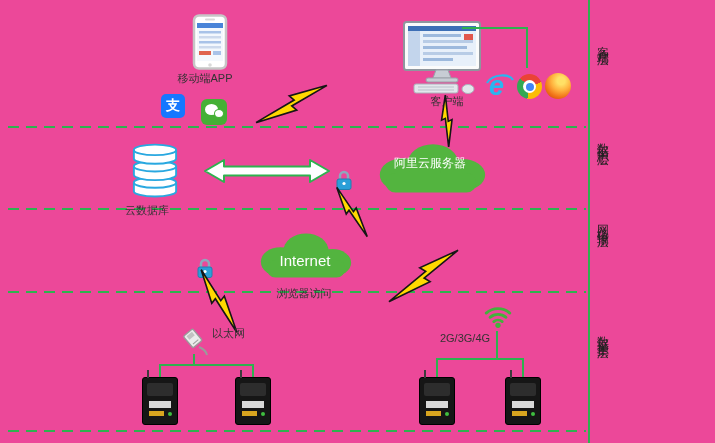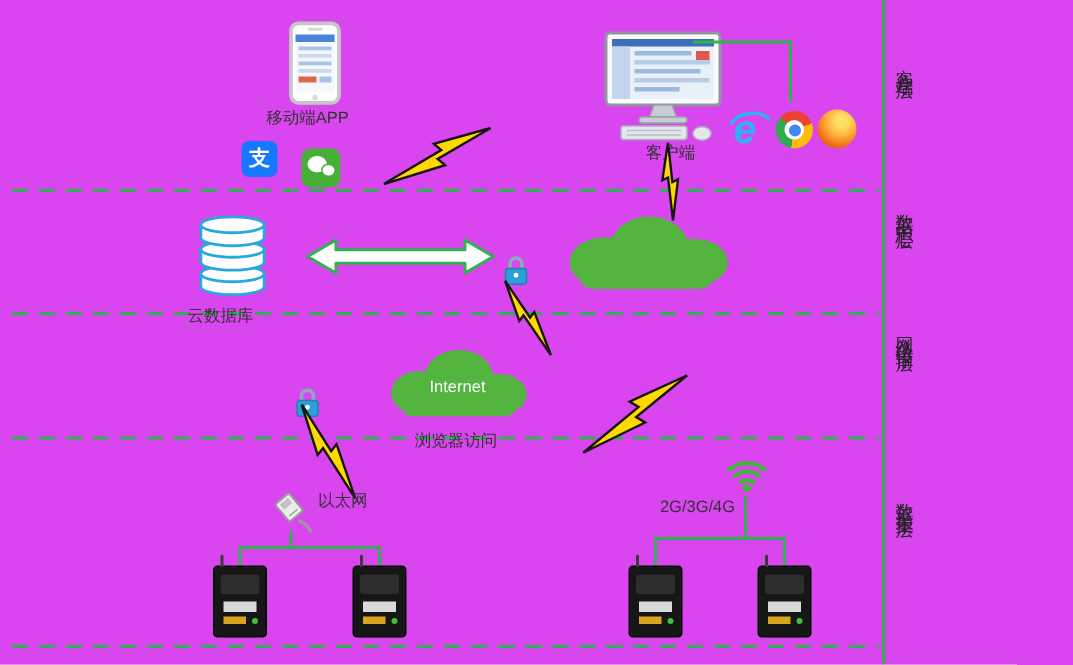--- a/index.html
+++ b/index.html
@@ -1,17 +1,17 @@
 <!DOCTYPE html>
 <html><head>
 <meta charset="utf-8">
 <style>
   * { margin:0; padding:0; box-sizing:border-box; }
   body { background:#fff; font-family:"Liberation Sans", sans-serif; }
-  .stage { position:relative; width:715px; height:443px; background:#d946ef; overflow:hidden; }
+  .stage { position:relative; width:715px; height:443px; background:#ec4899; overflow:hidden; }
 
   
   .hline { position:absolute; left:8px; width:578px; height:2px;
            background:repeating-linear-gradient(90deg,#2eb24f 0 11px,transparent 11px 18px); }
   .vline { position:absolute; left:588px; top:0; width:2px; height:443px; background:#2eb24f; }
   .rail-label { position:absolute; left:594px; writing-mode:vertical-rl; text-orientation:upright;
                 font-size:12px; color:#222; letter-spacing:3px; }
 
   .lbl { position:absolute; font-size:11px; color:#333; text-align:center; }
   .lbl-left { position:absolute; font-size:11px; color:#333; }
@@ -161,40 +161,41 @@
 
   <div class="cloud-wrap" style="left:366px;top:135px;width:128px;height:64px">
     <svg viewBox="0 0 130 64" width="128" height="64">
       <g fill="#53b43f">
         <ellipse cx="38" cy="40" rx="24" ry="17"></ellipse>
         <ellipse cx="68" cy="29" rx="26" ry="20"></ellipse>
         <ellipse cx="98" cy="40" rx="23" ry="16"></ellipse>
         <rect x="20" y="38" width="92" height="20" rx="10"></rect>
       </g>
     </svg>
+    <div class="cloud-text" style="top:20px;font-size:12px">阿里云服务器</div>
   </div>
 
   <div class="abs" style="left:335px;top:169px;width:18px;height:22px">
     <svg viewBox="0 0 18 22" width="18" height="22">
       <path d="M5,10 V7 a4,4 0 0 1 8,0 v3" fill="none" stroke="#8fa8bd" stroke-width="2.5"></path>
       <rect x="2" y="10" width="14" height="10.5" rx="2" fill="#2b9fd8" stroke="#2180b0" stroke-width="1"></rect>
       <circle cx="9" cy="14.5" r="1.6" fill="#fff"></circle>
     </svg>
   </div>
 
   <div class="cloud-wrap" style="left:251px;top:226px;width:108px;height:58px">
     <svg viewBox="0 0 110 58" width="108" height="58">
       <g fill="#53b43f">
         <ellipse cx="30" cy="36" rx="20" ry="15"></ellipse>
         <ellipse cx="56" cy="25" rx="23" ry="18"></ellipse>
         <ellipse cx="83" cy="37" rx="19" ry="14"></ellipse>
         <rect x="16" y="34" width="80" height="18" rx="9"></rect>
       </g>
     </svg>
-    <div class="cloud-text" style="top:26px;font-size:11px">Internet</div>
+    <div class="cloud-text" style="top:26px;font-size:15px">Internet</div>
   </div>
   <div class="lbl" style="left:262px;top:286px;width:84px">浏览器访问</div>
 
   <div class="abs" style="left:196px;top:257px;width:18px;height:22px">
     <svg viewBox="0 0 18 22" width="18" height="22">
       <path d="M5,10 V7 a4,4 0 0 1 8,0 v3" fill="none" stroke="#8fa8bd" stroke-width="2.5"></path>
       <rect x="2" y="10" width="14" height="10.5" rx="2" fill="#2b9fd8" stroke="#2180b0" stroke-width="1"></rect>
       <circle cx="9" cy="14.5" r="1.6" fill="#fff"></circle>
     </svg>
   </div>

